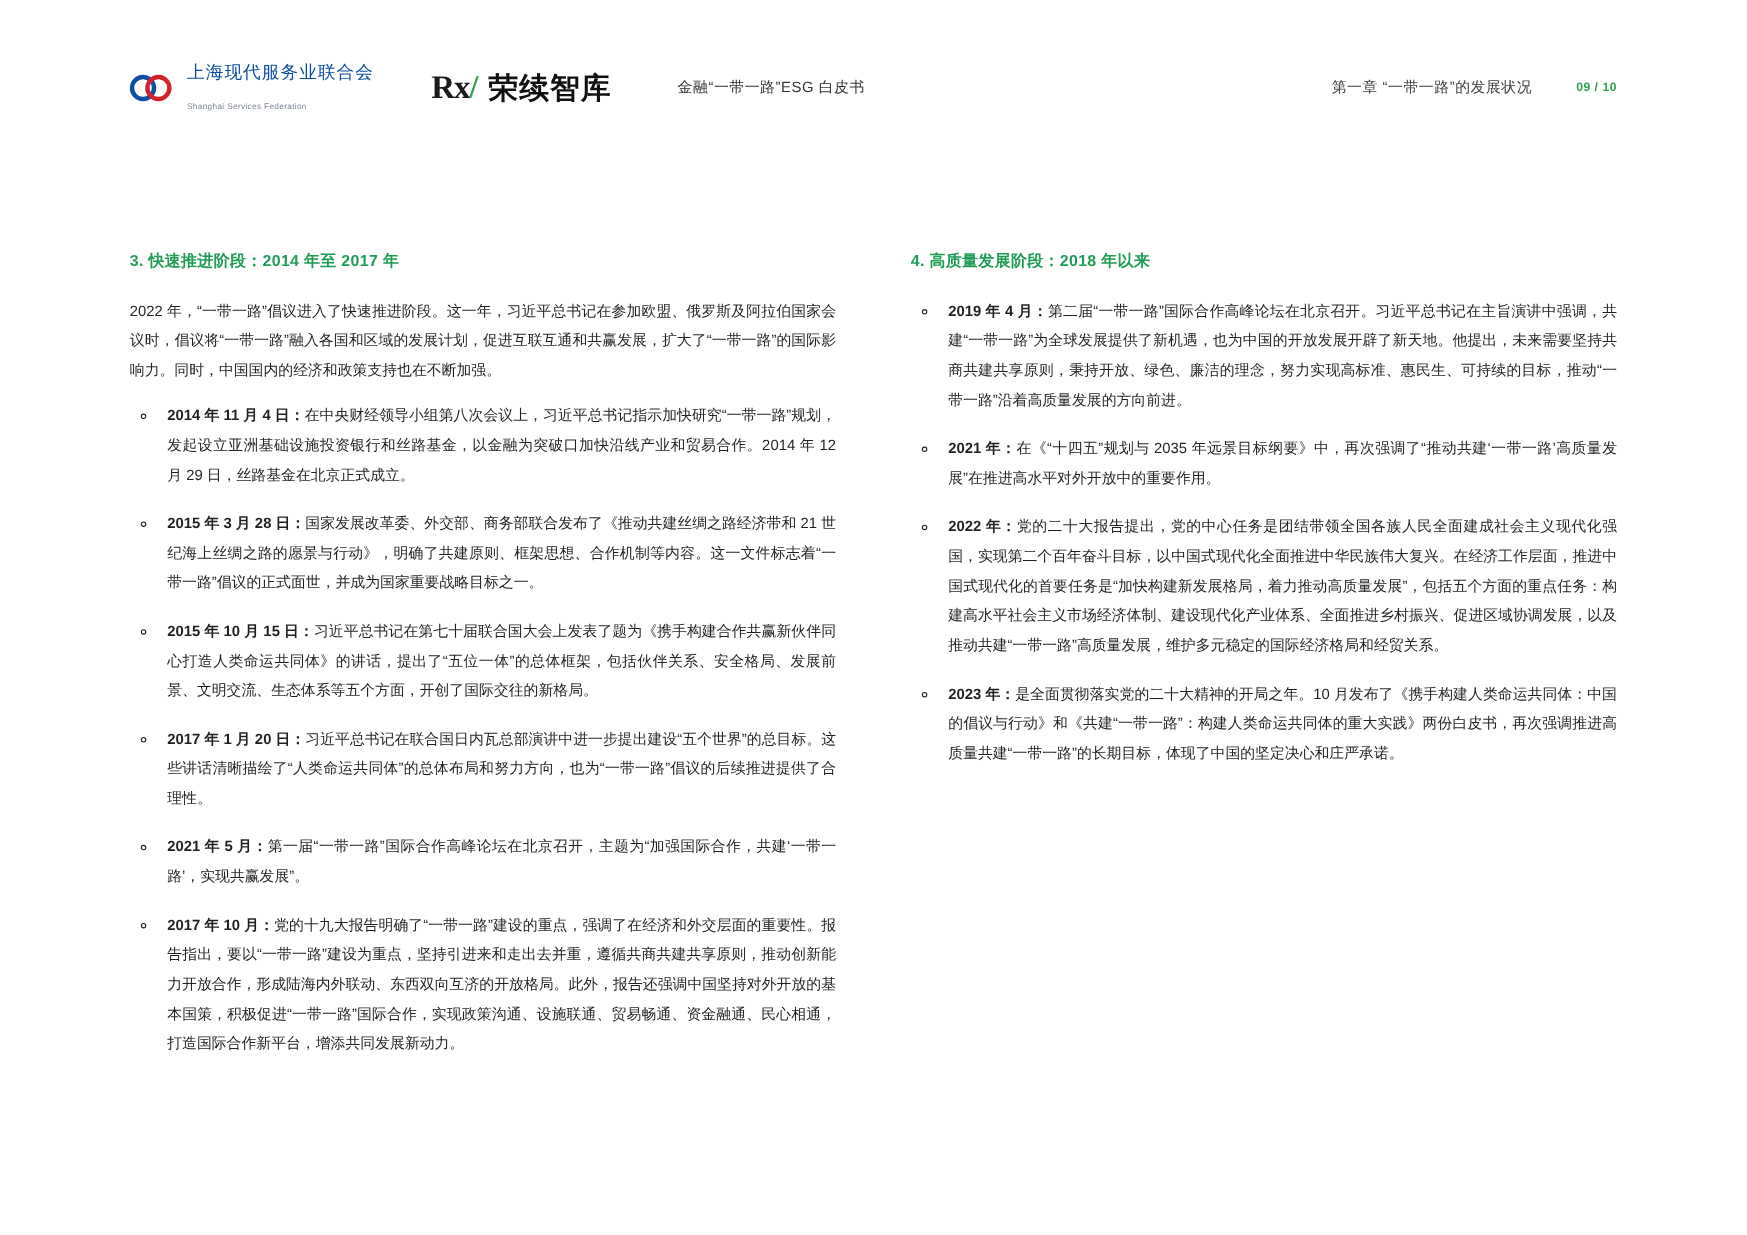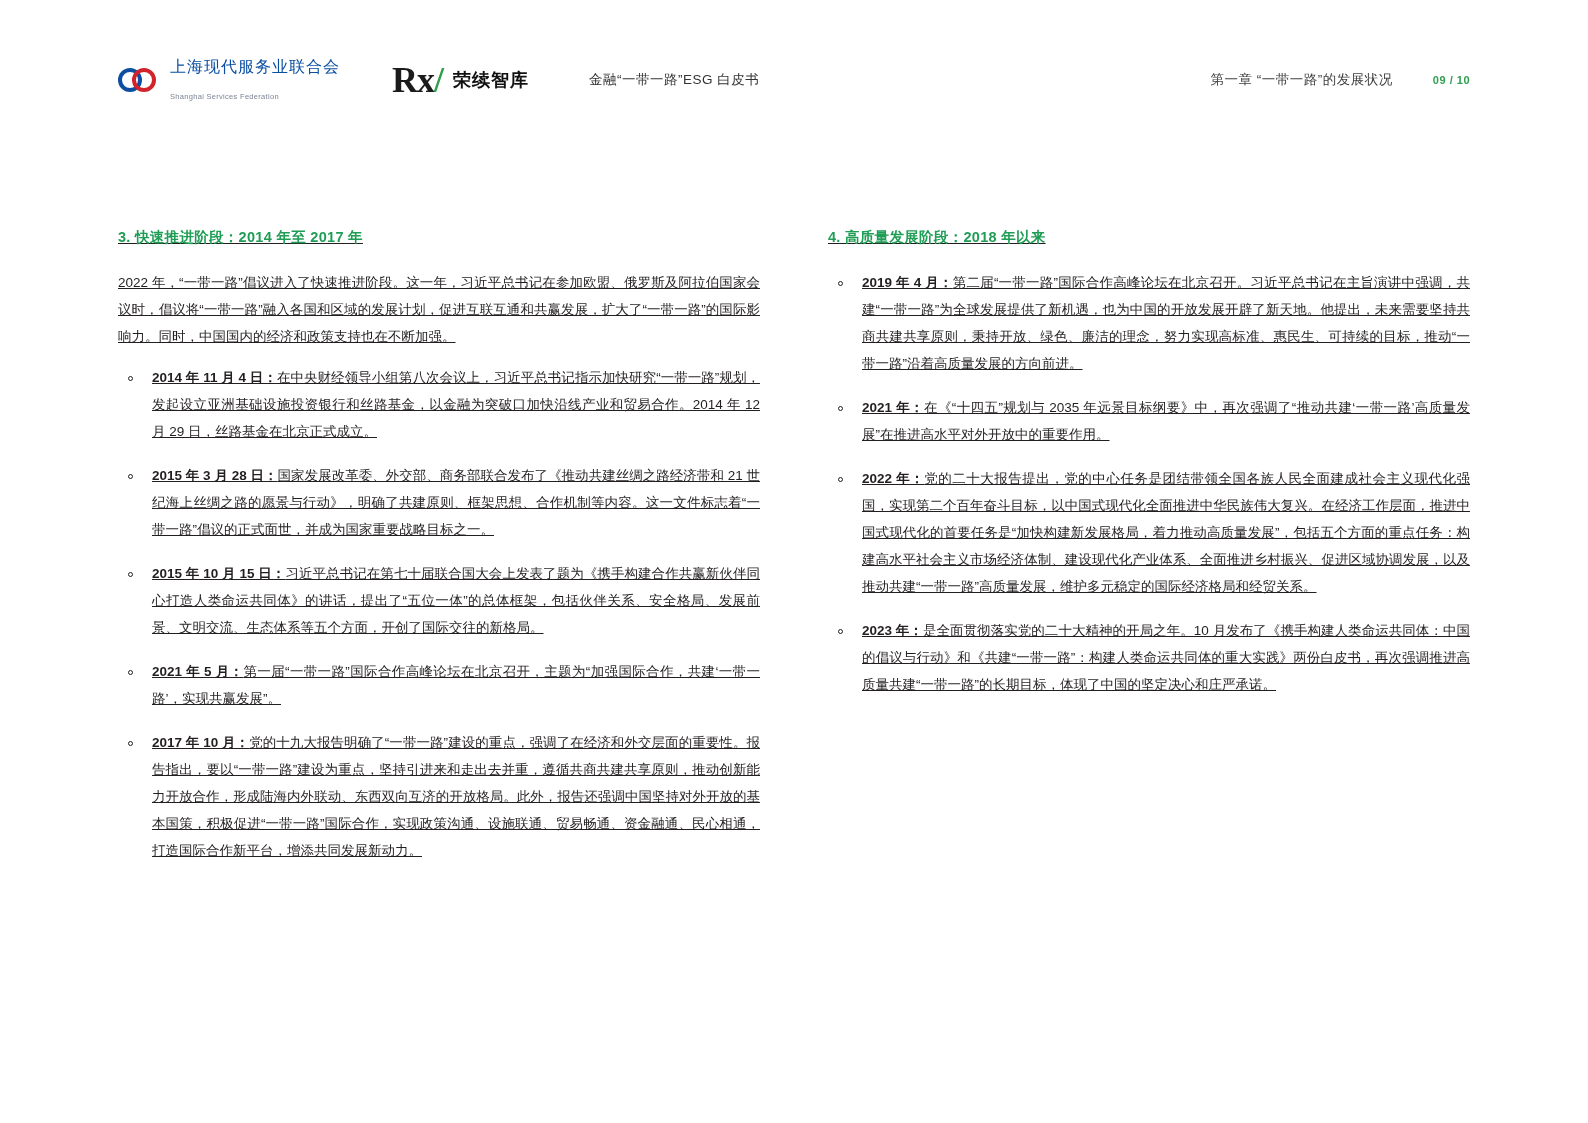--- a/index.html
+++ b/index.html
@@ -70,33 +70,33 @@
     letter-spacing: .3px;
     margin-top: 18px;
   }
   .divider-gap { width: 24px; }
   .rx-logo {
     display: flex;
     align-items: center;
     gap: 10px;
   }
   .rx-mark {
-    font-size: 36px;
+    font-size: 30px;
     font-weight: 700;
     color: #1b1b1b;
     font-family: "Liberation Serif", serif;
     letter-spacing: -1px;
     position: relative;
   }
   .rx-mark .slash {
     color: #2e9e4f;
     font-weight: 700;
   }
   .rx-name {
-    font-size: 18px;
+    font-size: 27px;
     font-weight: 700;
     color: #111;
     letter-spacing: 1px;
   }
   .header-title {
     margin-left: 60px;
     font-size: 13.5px;
     color: #333;
     letter-spacing: .5px;
   }
@@ -119,21 +119,20 @@
   }
 
   
   .columns {
     position: absolute;
     top: 228px;
     left: 118px;
     right: 118px;
     display: flex;
     gap: 68px;
-    text-decoration: underline;
   }
   .col {
     width: 645px;
   }
   .section-title {
     font-size: 14.5px;
     font-weight: 700;
     color: #1f9d55;
     margin-bottom: 22px;
     letter-spacing: .3px;
@@ -217,20 +216,21 @@
 
   <div class="columns">
 
     <div class="col">
       <div class="section-title">3. 快速推进阶段：2014 年至 2017 年</div>
       <p class="intro">2022 年，“一带一路”倡议进入了快速推进阶段。这一年，习近平总书记在参加欧盟、俄罗斯及阿拉伯国家会议时，倡议将“一带一路”融入各国和区域的发展计划，促进互联互通和共赢发展，扩大了“一带一路”的国际影响力。同时，中国国内的经济和政策支持也在不断加强。</p>
       <ul class="bullets">
         <li><span class="lead">2014 年 11 月 4 日：</span><span>在中央财经领导小组第八次会议上，习近平总书记指示加快研究“一带一路”规划，发起设立亚洲基础设施投资银行和丝路基金，以金融为突破口加快沿线产业和贸易合作。2014 年 12 月 29 日，丝路基金在北京正式成立。</span></li>
         <li><span class="lead">2015 年 3 月 28 日：</span><span>国家发展改革委、外交部、商务部联合发布了《推动共建丝绸之路经济带和 21 世纪海上丝绸之路的愿景与行动》，明确了共建原则、框架思想、合作机制等内容。这一文件标志着“一带一路”倡议的正式面世，并成为国家重要战略目标之一。</span></li>
         <li><span class="lead">2015 年 10 月 15 日：</span><span>习近平总书记在第七十届联合国大会上发表了题为《携手构建合作共赢新伙伴同心打造人类命运共同体》的讲话，提出了“五位一体”的总体框架，包括伙伴关系、安全格局、发展前景、文明交流、生态体系等五个方面，开创了国际交往的新格局。</span></li>
+        <li><span class="lead">2017 年 1 月 20 日：</span><span>习近平总书记在联合国日内瓦总部演讲中进一步提出建设“五个世界”的总目标。这些讲话清晰描绘了“人类命运共同体”的总体布局和努力方向，也为“一带一路”倡议的后续推进提供了合理性。</span></li>
         <li><span class="lead">2021 年 5 月：</span><span>第一届“一带一路”国际合作高峰论坛在北京召开，主题为“加强国际合作，共建‘一带一路’，实现共赢发展”。</span></li>
         <li><span class="lead">2017 年 10 月：</span><span>党的十九大报告明确了“一带一路”建设的重点，强调了在经济和外交层面的重要性。报告指出，要以“一带一路”建设为重点，坚持引进来和走出去并重，遵循共商共建共享原则，推动创新能力开放合作，形成陆海内外联动、东西双向互济的开放格局。此外，报告还强调中国坚持对外开放的基本国策，积极促进“一带一路”国际合作，实现政策沟通、设施联通、贸易畅通、资金融通、民心相通，打造国际合作新平台，增添共同发展新动力。</span></li>
       </ul>
     </div>
 
     <div class="col">
       <div class="section-title">4. 高质量发展阶段：2018 年以来</div>
       <ul class="bullets">
         <li><span class="lead">2019 年 4 月：</span><span>第二届“一带一路”国际合作高峰论坛在北京召开。习近平总书记在主旨演讲中强调，共建“一带一路”为全球发展提供了新机遇，也为中国的开放发展开辟了新天地。他提出，未来需要坚持共商共建共享原则，秉持开放、绿色、廉洁的理念，努力实现高标准、惠民生、可持续的目标，推动“一带一路”沿着高质量发展的方向前进。</span></li>
         <li><span class="lead">2021 年：</span><span>在《“十四五”规划与 2035 年远景目标纲要》中，再次强调了“推动共建‘一带一路’高质量发展”在推进高水平对外开放中的重要作用。</span></li>

